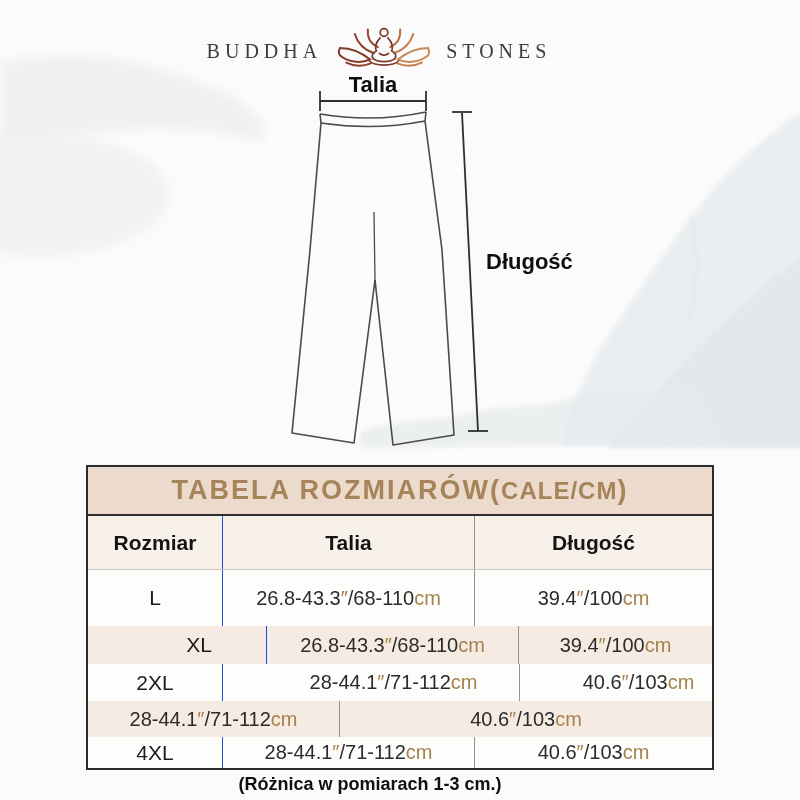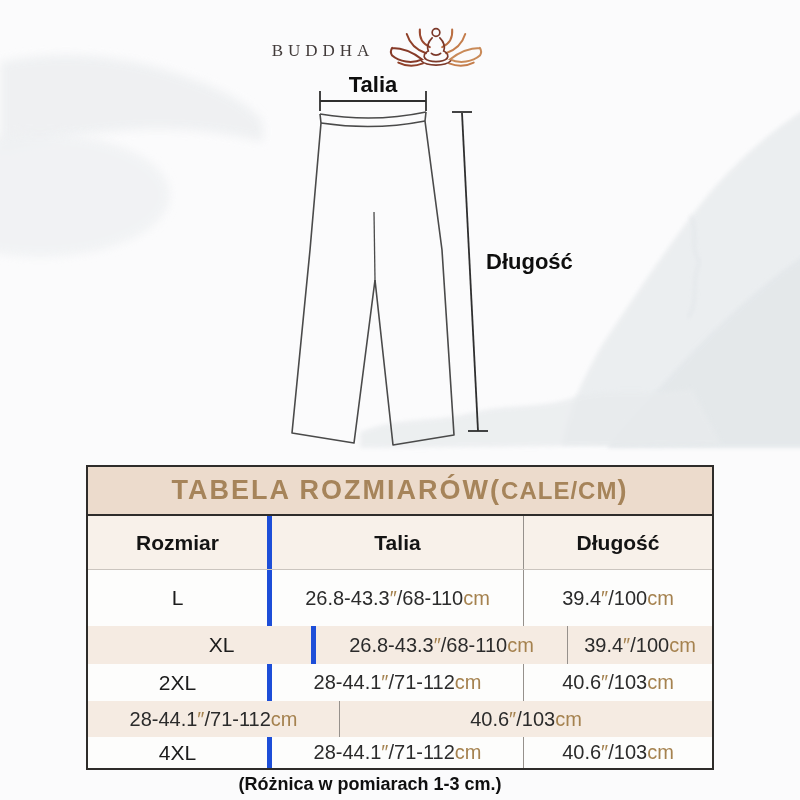--- a/index.html
+++ b/index.html
@@ -9,21 +9,21 @@
     font-family:"Liberation Sans", sans-serif;
   }
   
   .logo-row{
     position:absolute;top:20px;left:0;width:800px;
     display:flex;align-items:center;justify-content:center;gap:12px;
     transform:translateX(-21px);
   }
   .brand-word{
     font-family:"Liberation Serif", serif;
-    font-size:17px;letter-spacing:5px;color:#413a39;
+    font-size:20px;letter-spacing:5px;color:#413a39;
   }
   
   .lbl{position:absolute;font-weight:bold;color:#0e0e0e;font-size:22px;}
   .lbl-talia{top:72px;left:313px;width:120px;text-align:center;}
   .lbl-dlugosc{top:249px;left:486px;}
   
   .hero-svg{position:absolute;top:0;left:0;}
   
   .size-table{
     position:absolute;left:86px;top:465px;width:628px;height:305px;
@@ -38,21 +38,21 @@
   .title-main{font-size:27px;letter-spacing:2px;}
   .title-small{font-size:24px;letter-spacing:1px;}
   .header-row{
     height:53px;flex:0 0 53px;background:#f8f1ea;border-bottom:1px solid #cbc5bf;
     display:flex;font-weight:bold;font-size:21px;color:#141414;
   }
   .rows{flex:1;display:flex;flex-direction:column;}
   .data-row{display:flex;font-size:20px;color:#2b2b2b;background:#fdfdfc;}
   .data-row.beige{background:#f5ebe2;}
   .cell{display:flex;align-items:center;justify-content:center;box-sizing:border-box;}
-  .col-1{width:184px;border-right:5px solid #1d4ed8;}
+  .col-1{width:135px;border-right:1px solid #1d4ed8;}
   .col-2{width:252px;border-right:1px solid #96918c;}
   .col-3{flex:1;}
   .size-cell{font-size:21px;color:#1c1c1c;}
   .tan{color:#a5824f;}
   
   .footnote{
     position:absolute;top:774px;left:0;width:740px;text-align:center;
     font-size:18px;font-weight:bold;color:#101010;
   }
 </style>
@@ -118,20 +118,21 @@
 
     <g stroke="#7c392a" stroke-width="2.2">
       <circle cx="65" cy="16" r="5"></circle>
       <path d="M60,23 C55,28 53,34 55,40 C50,42 48,47 51,50"></path>
       <path d="M70,23 C75,28 77,34 75,40 C80,42 82,47 79,50"></path>
       <path d="M59,43 C62,46 68,46 71,43"></path>
       <path d="M51,50 C56,55 74,55 79,50"></path>
       <path d="M46,53 C53,60 77,60 84,53"></path>
     </g>
   </svg>
+  <span class="brand-word">STONES</span>
 </div>
 
 <div class="lbl lbl-talia">Talia</div>
 <div class="lbl lbl-dlugosc">Długość</div>
 
 <div class="size-table">
   <div class="title-row">
     <span class="title-main">TABELA ROZMIARÓW(</span>
       <span class="title-small">CALE/CM</span>
       <span class="title-main">)</span>
@@ -165,21 +166,21 @@
           <span>/68-110</span>
           <span class="tan">cm</span>
         </div>
         <div class="cell col-3">
           <span>39.4</span>
           <span class="tan">″</span>
           <span>/100</span>
           <span class="tan">cm</span>
         </div>
       </div>
-      <div class="data-row" style="height: 37px; flex: 0 0 37px;">
+      <div class="data-row" style="height: 37px; flex: 0 0 37px; gap: 45px;">
         <div class="cell col-1 size-cell">2XL</div>
         <div class="cell col-2">
           <span>28-44.1</span>
           <span class="tan">″</span>
           <span>/71-112</span>
           <span class="tan">cm</span>
         </div>
         <div class="cell col-3">
           <span>40.6</span>
           <span class="tan">″</span>

